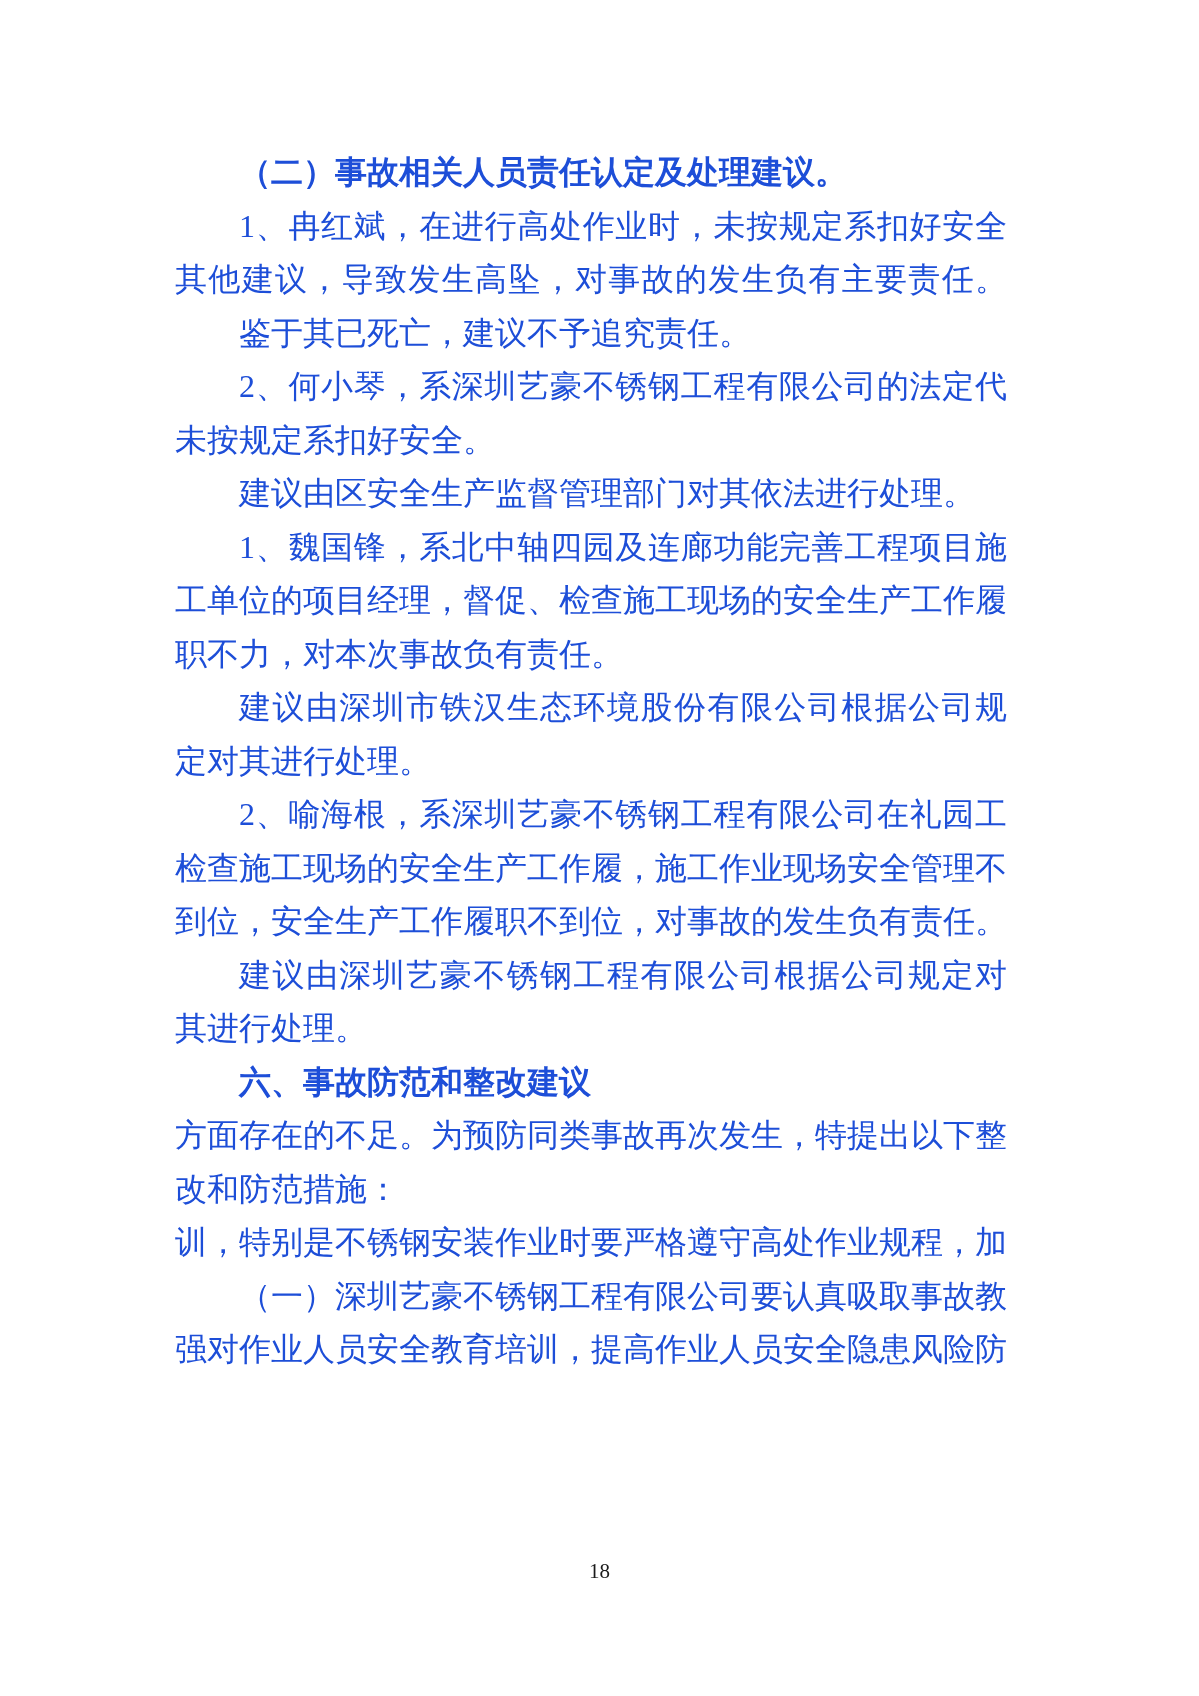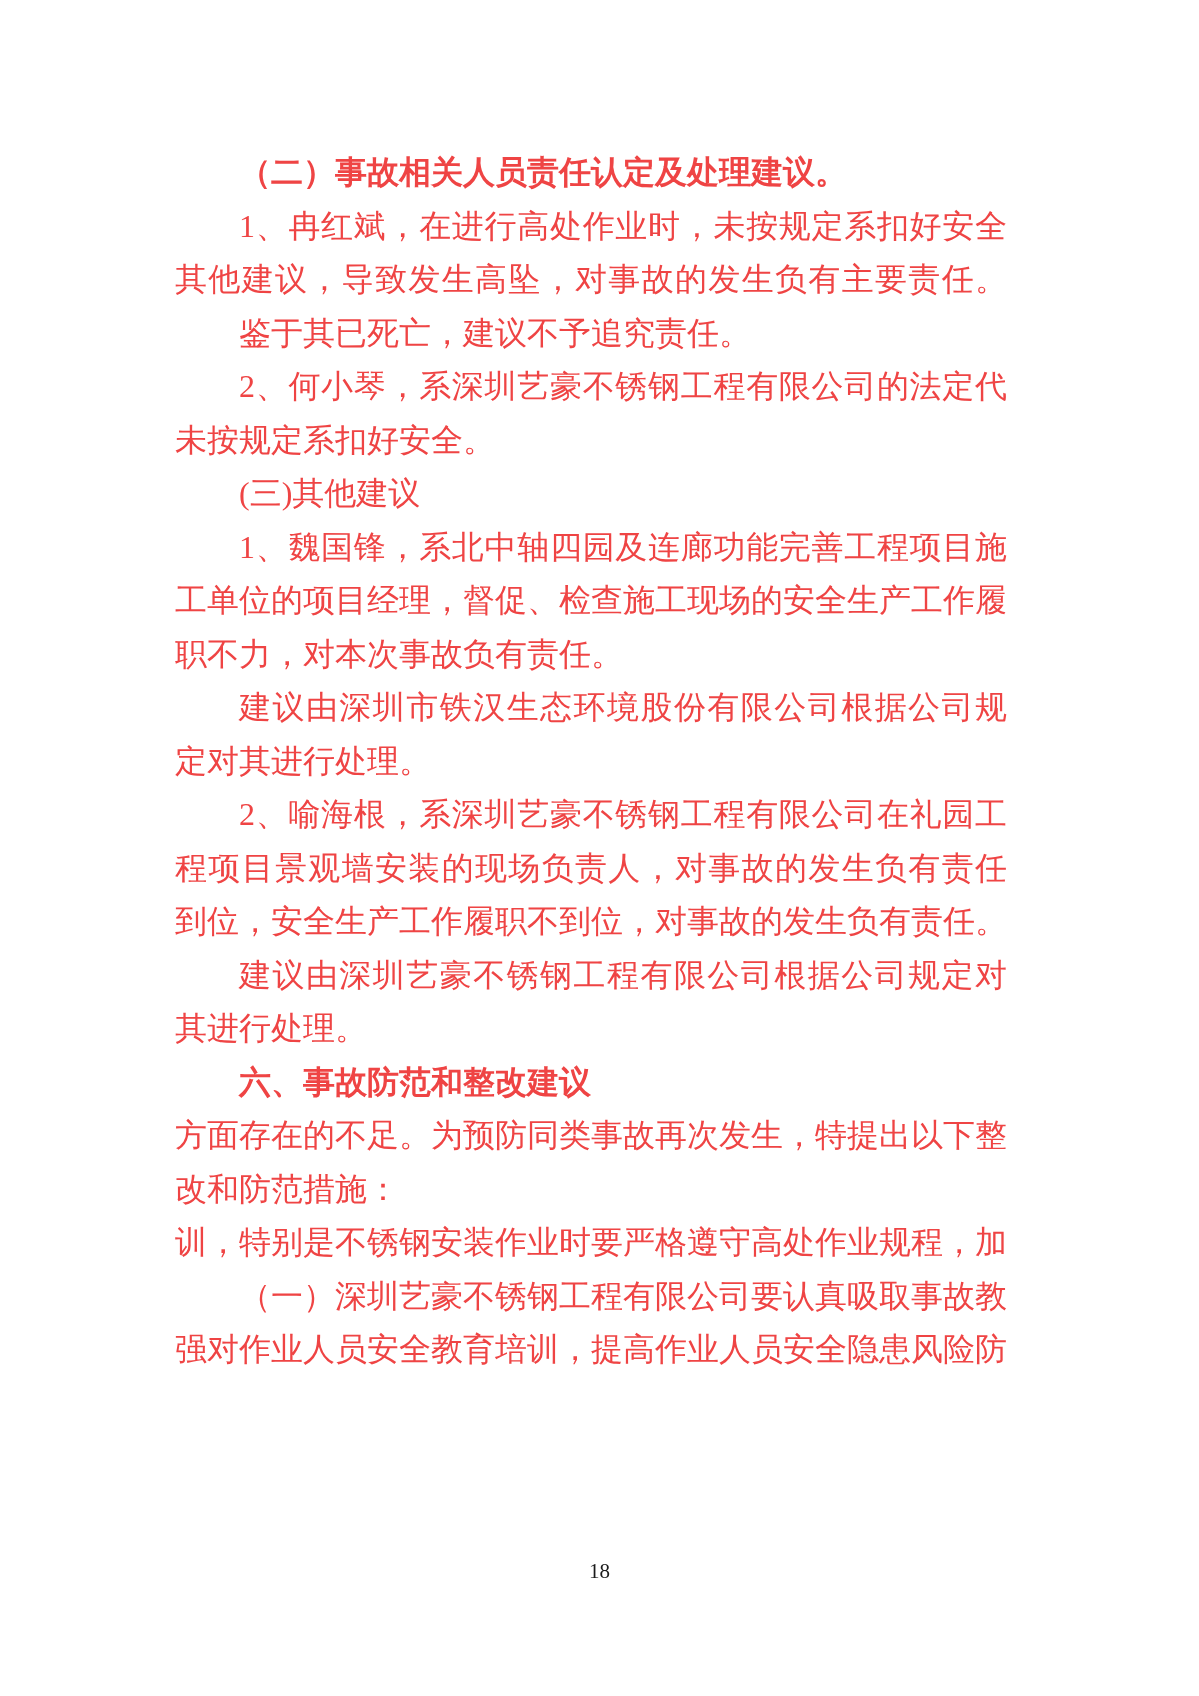--- a/index.html
+++ b/index.html
@@ -17,21 +17,21 @@
   .doc-content {
     position: absolute;
     left: 175px;
     top: 146px;
     width: 832px;
   }
   .line {
     height: 53.5px;
     line-height: 53.5px;
     font-size: 32px;
-    color: #ef4444;
+    color: #1d4ed8;
     font-family: "Liberation Serif", serif;
     font-weight: 400;
   }
   .line.indent {
     text-indent: 64px;
   }
   .line.fill {
     text-align: justify;
     text-align-last: justify;
     text-justify: inter-ideograph;
@@ -56,28 +56,28 @@
 <body>
 
 <div class="page">
   <div class="doc-content" id="doc-content">
       <div class="line indent bold">（二）事故相关人员责任认定及处理建议。</div>
       <div class="line indent fill">1、冉红斌，在进行高处作业时，未按规定系扣好安全</div>
       <div class="line fill">其他建议，导致发生高坠，对事故的发生负有主要责任。</div>
       <div class="line indent">鉴于其已死亡，建议不予追究责任。</div>
       <div class="line indent fill">2、何小琴，系深圳艺豪不锈钢工程有限公司的法定代</div>
       <div class="line">未按规定系扣好安全。</div>
-      <div class="line indent">(三)其他建议</div>
+      <div class="line indent">建议由区安全生产监督管理部门对其依法进行处理。</div>
       <div class="line indent fill">1、魏国锋，系北中轴四园及连廊功能完善工程项目施</div>
       <div class="line fill">工单位的项目经理，督促、检查施工现场的安全生产工作履</div>
       <div class="line">职不力，对本次事故负有责任。</div>
       <div class="line indent fill">建议由深圳市铁汉生态环境股份有限公司根据公司规</div>
       <div class="line">定对其进行处理。</div>
       <div class="line indent fill">2、喻海根，系深圳艺豪不锈钢工程有限公司在礼园工</div>
-      <div class="line fill">程项目景观墙安装的现场负责人，对事故的发生负有责任</div>
+      <div class="line fill">检查施工现场的安全生产工作履，施工作业现场安全管理不</div>
       <div class="line fill">到位，安全生产工作履职不到位，对事故的发生负有责任。</div>
       <div class="line indent fill">建议由深圳艺豪不锈钢工程有限公司根据公司规定对</div>
       <div class="line">其进行处理。</div>
       <div class="line indent bold">六、事故防范和整改建议</div>
       <div class="line fill">方面存在的不足。为预防同类事故再次发生，特提出以下整</div>
       <div class="line">改和防范措施：</div>
       <div class="line fill">训，特别是不锈钢安装作业时要严格遵守高处作业规程，加</div>
       <div class="line indent fill">（一）深圳艺豪不锈钢工程有限公司要认真吸取事故教</div>
       <div class="line fill">强对作业人员安全教育培训，提高作业人员安全隐患风险防</div>
     </div>

